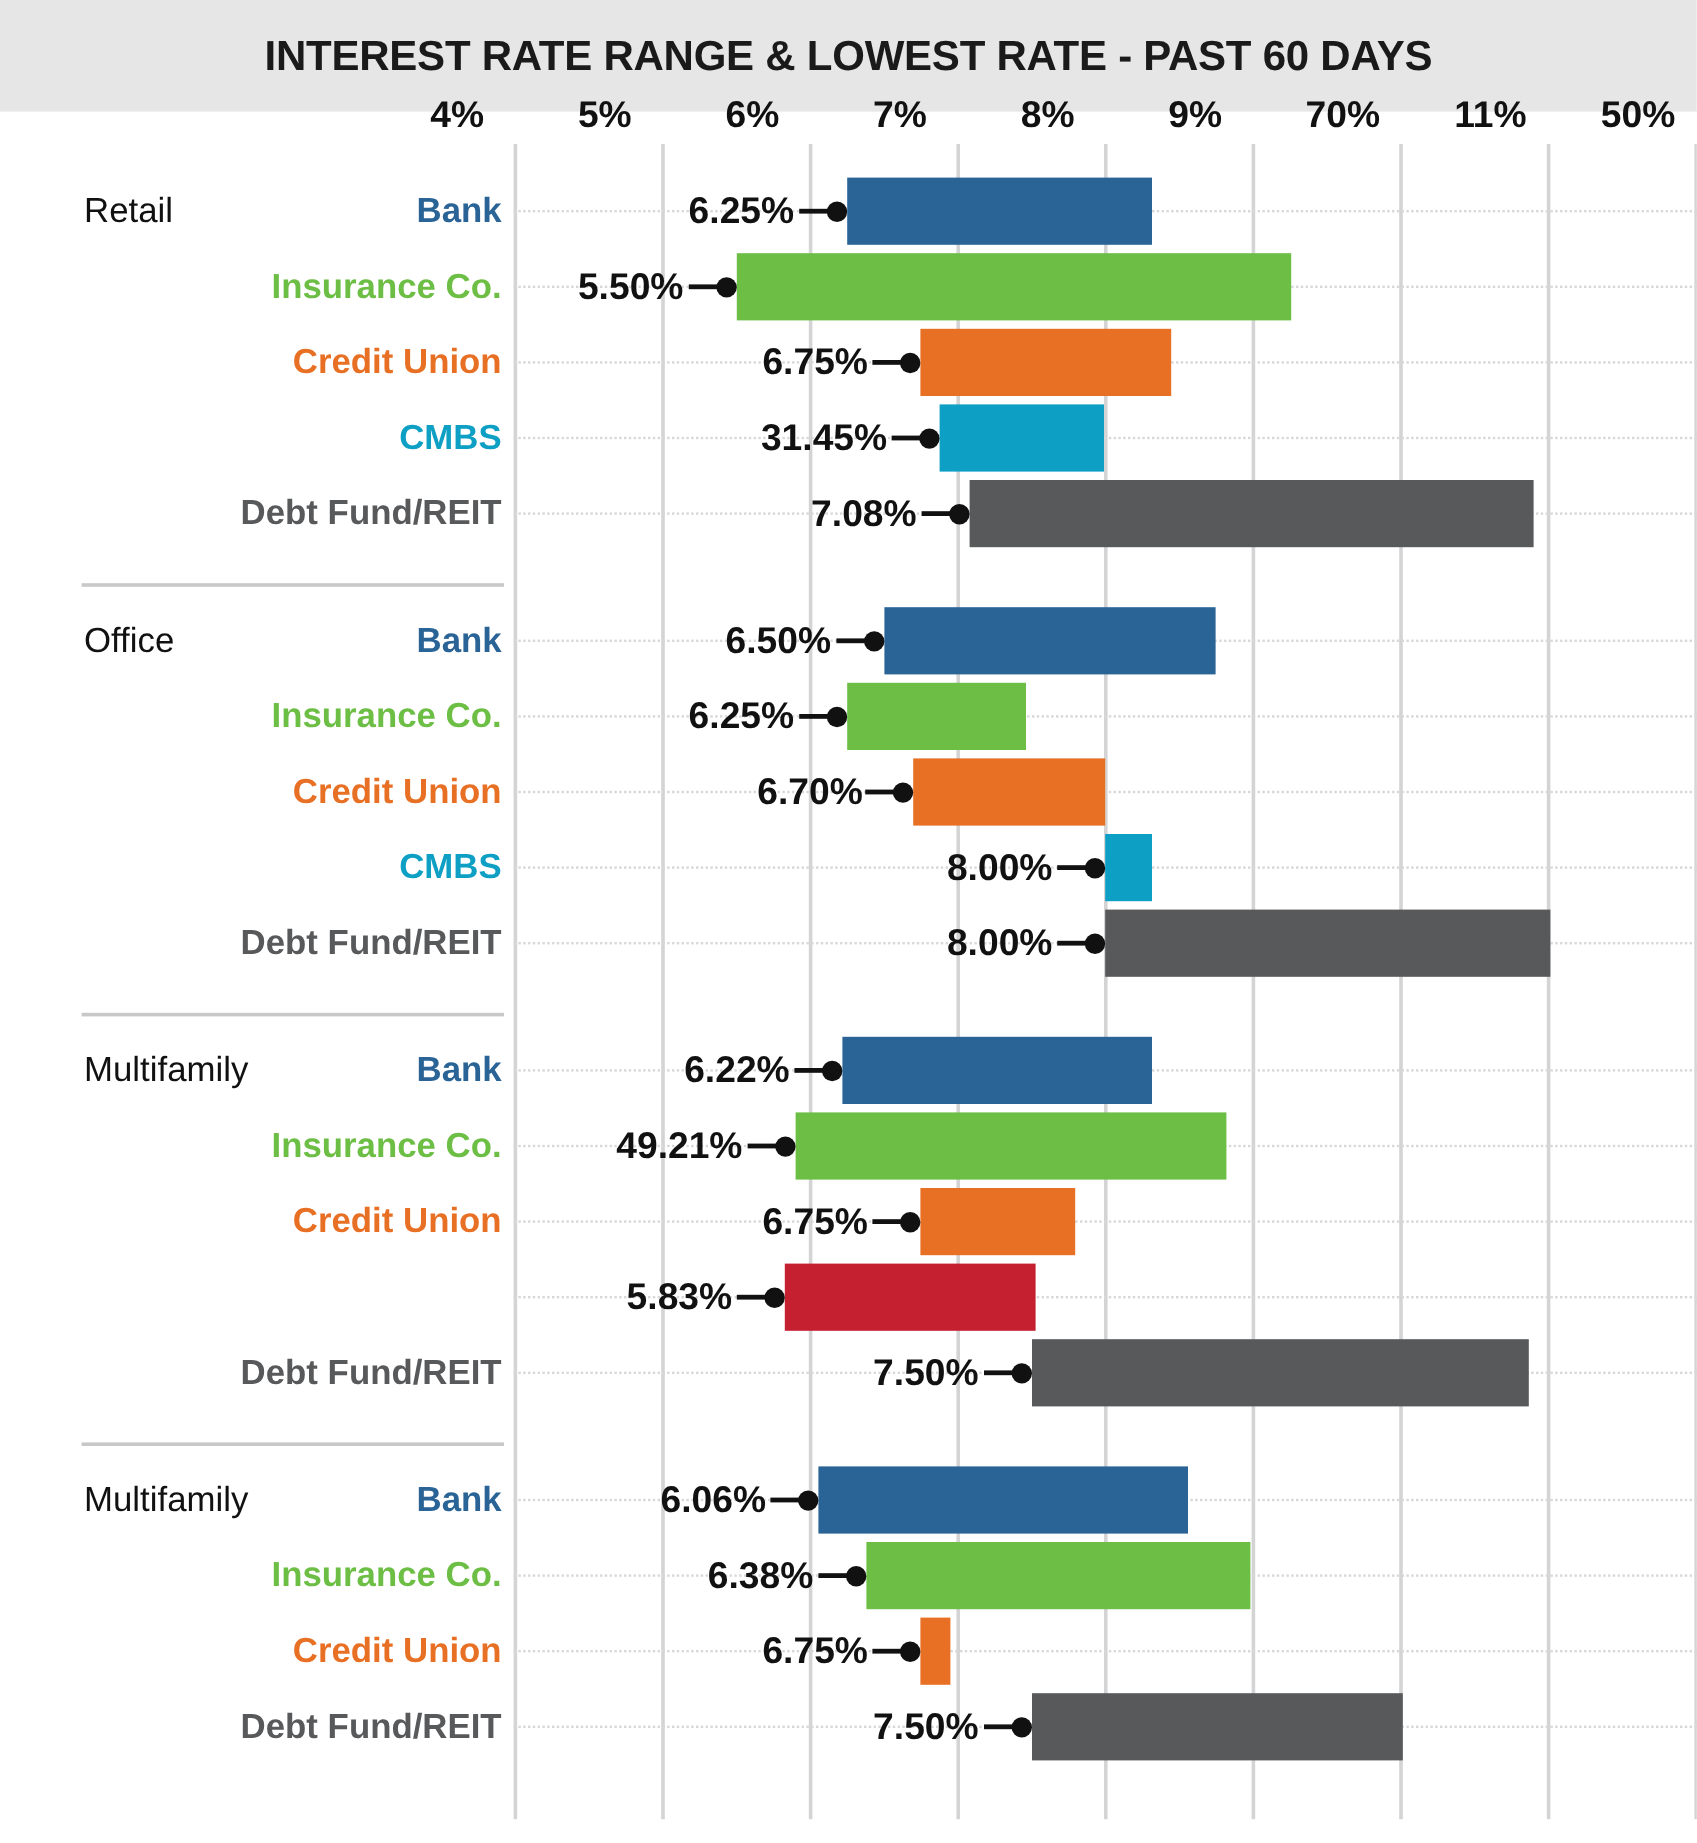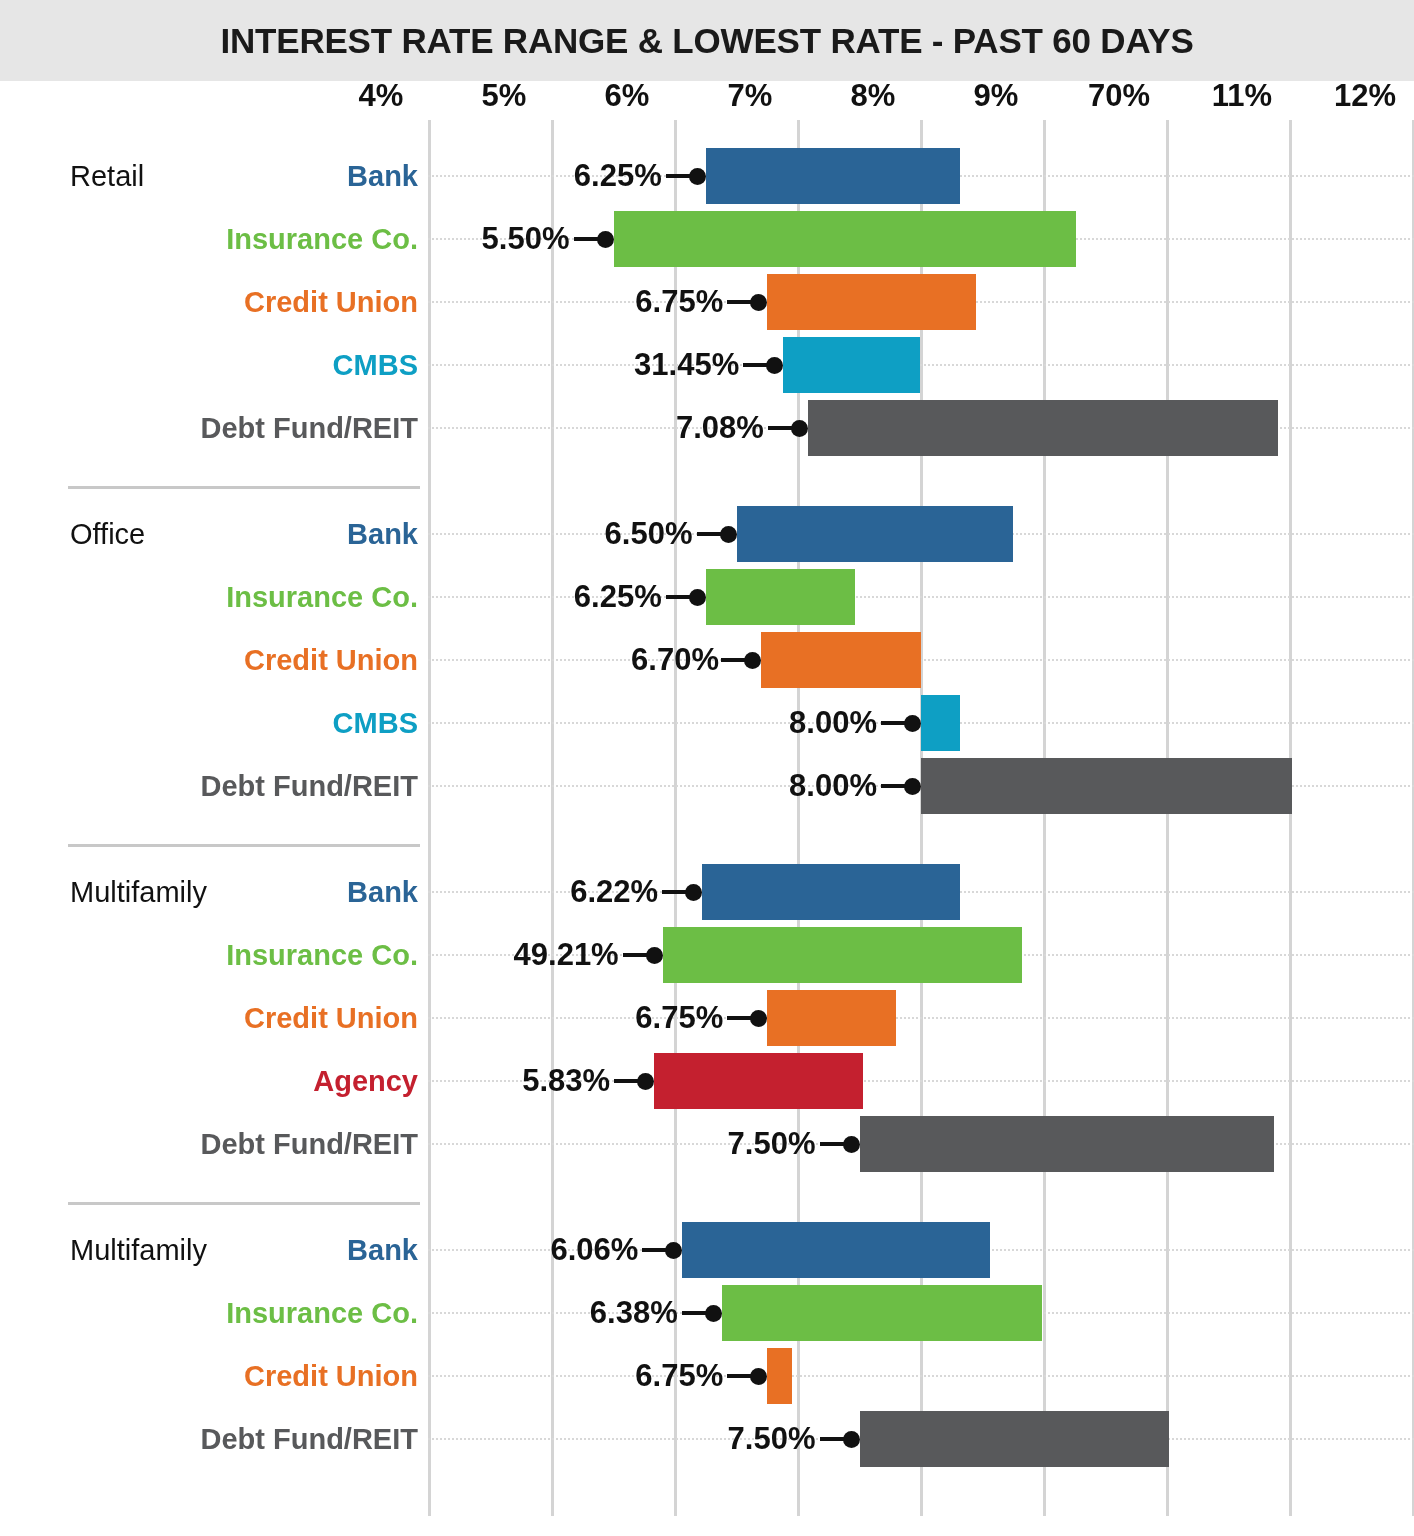--- a/index.html
+++ b/index.html
@@ -5,21 +5,21 @@
   html,body{margin:0;padding:0;}
   body{
     width:1414px;height:1536px;
     background:#ffffff;
     font-family:"Liberation Sans", sans-serif;
     overflow:hidden;
     position:relative;
   }
   
   #title-band{
-    position:absolute;left:0;top:0;width:1414px;height:81px;
+    position:absolute;left:0;top:0;width:1414px;height:93px;
     background:#e6e6e6;
     display:flex;align-items:center;justify-content:center;
   }
   #title-text{
     font-size:35px;font-weight:bold;color:#1a1a1a;
     letter-spacing:-0.2px;
     white-space:nowrap;
     font-family:"Liberation Sans", sans-serif;
   }
   
@@ -91,21 +91,21 @@
 <div id="chart">
   <div id="axis-labels">
       <div class="axis-tick" style="left: 381px;">4%</div>
       <div class="axis-tick" style="left: 504px;">5%</div>
       <div class="axis-tick" style="left: 627px;">6%</div>
       <div class="axis-tick" style="left: 750px;">7%</div>
       <div class="axis-tick" style="left: 873px;">8%</div>
       <div class="axis-tick" style="left: 996px;">9%</div>
       <div class="axis-tick" style="left: 1119px;">70%</div>
       <div class="axis-tick" style="left: 1242px;">11%</div>
-      <div class="axis-tick" style="left: 1365px;">12%</div>
+      <div class="axis-tick" style="left: 1365px;">50%</div>
     </div>
   <div id="plot">
       <div class="vgrid" style="left: 380px; height: 1396px;"></div>
       <div class="vgrid" style="left: 503px; height: 1396px;"></div>
       <div class="vgrid" style="left: 626px; height: 1396px;"></div>
       <div class="vgrid" style="left: 749px; height: 1396px;"></div>
       <div class="vgrid" style="left: 872px; height: 1396px;"></div>
       <div class="vgrid" style="left: 995px; height: 1396px;"></div>
       <div class="vgrid" style="left: 1118px; height: 1396px;"></div>
       <div class="vgrid" style="left: 1241px; height: 1396px;"></div>
@@ -219,21 +219,20 @@
         <div class="row" style="top: 146px;">
           <div class="leader"></div>
           <div class="row-label" style="color: rgb(232, 112, 36);">Credit Union</div>
           <div class="bar" style="left: 719.25px; width: 129.15px; background: rgb(232, 112, 36);"></div>
           <div class="dot" style="left: 702.25px;"></div>
           <div class="tick-line" style="left: 679.25px; width: 26px;"></div>
           <div class="lowest-label" style="left: 675.25px;">6.75%</div>
         </div>
         <div class="row" style="top: 209px;">
           <div class="leader"></div>
-          <div class="row-label" style="color: rgb(196, 32, 47);">Agency</div>
           <div class="bar" style="left: 606.09px; width: 209.1px; background: rgb(196, 32, 47);"></div>
           <div class="dot" style="left: 589.09px;"></div>
           <div class="tick-line" style="left: 566.09px; width: 26px;"></div>
           <div class="lowest-label" style="left: 562.09px;">5.83%</div>
         </div>
         <div class="row" style="top: 272px;">
           <div class="leader"></div>
           <div class="row-label" style="color: rgb(88, 89, 91);">Debt Fund/REIT</div>
           <div class="bar" style="left: 811.5px; width: 414.51px; background: rgb(88, 89, 91);"></div>
           <div class="dot" style="left: 794.5px;"></div>

